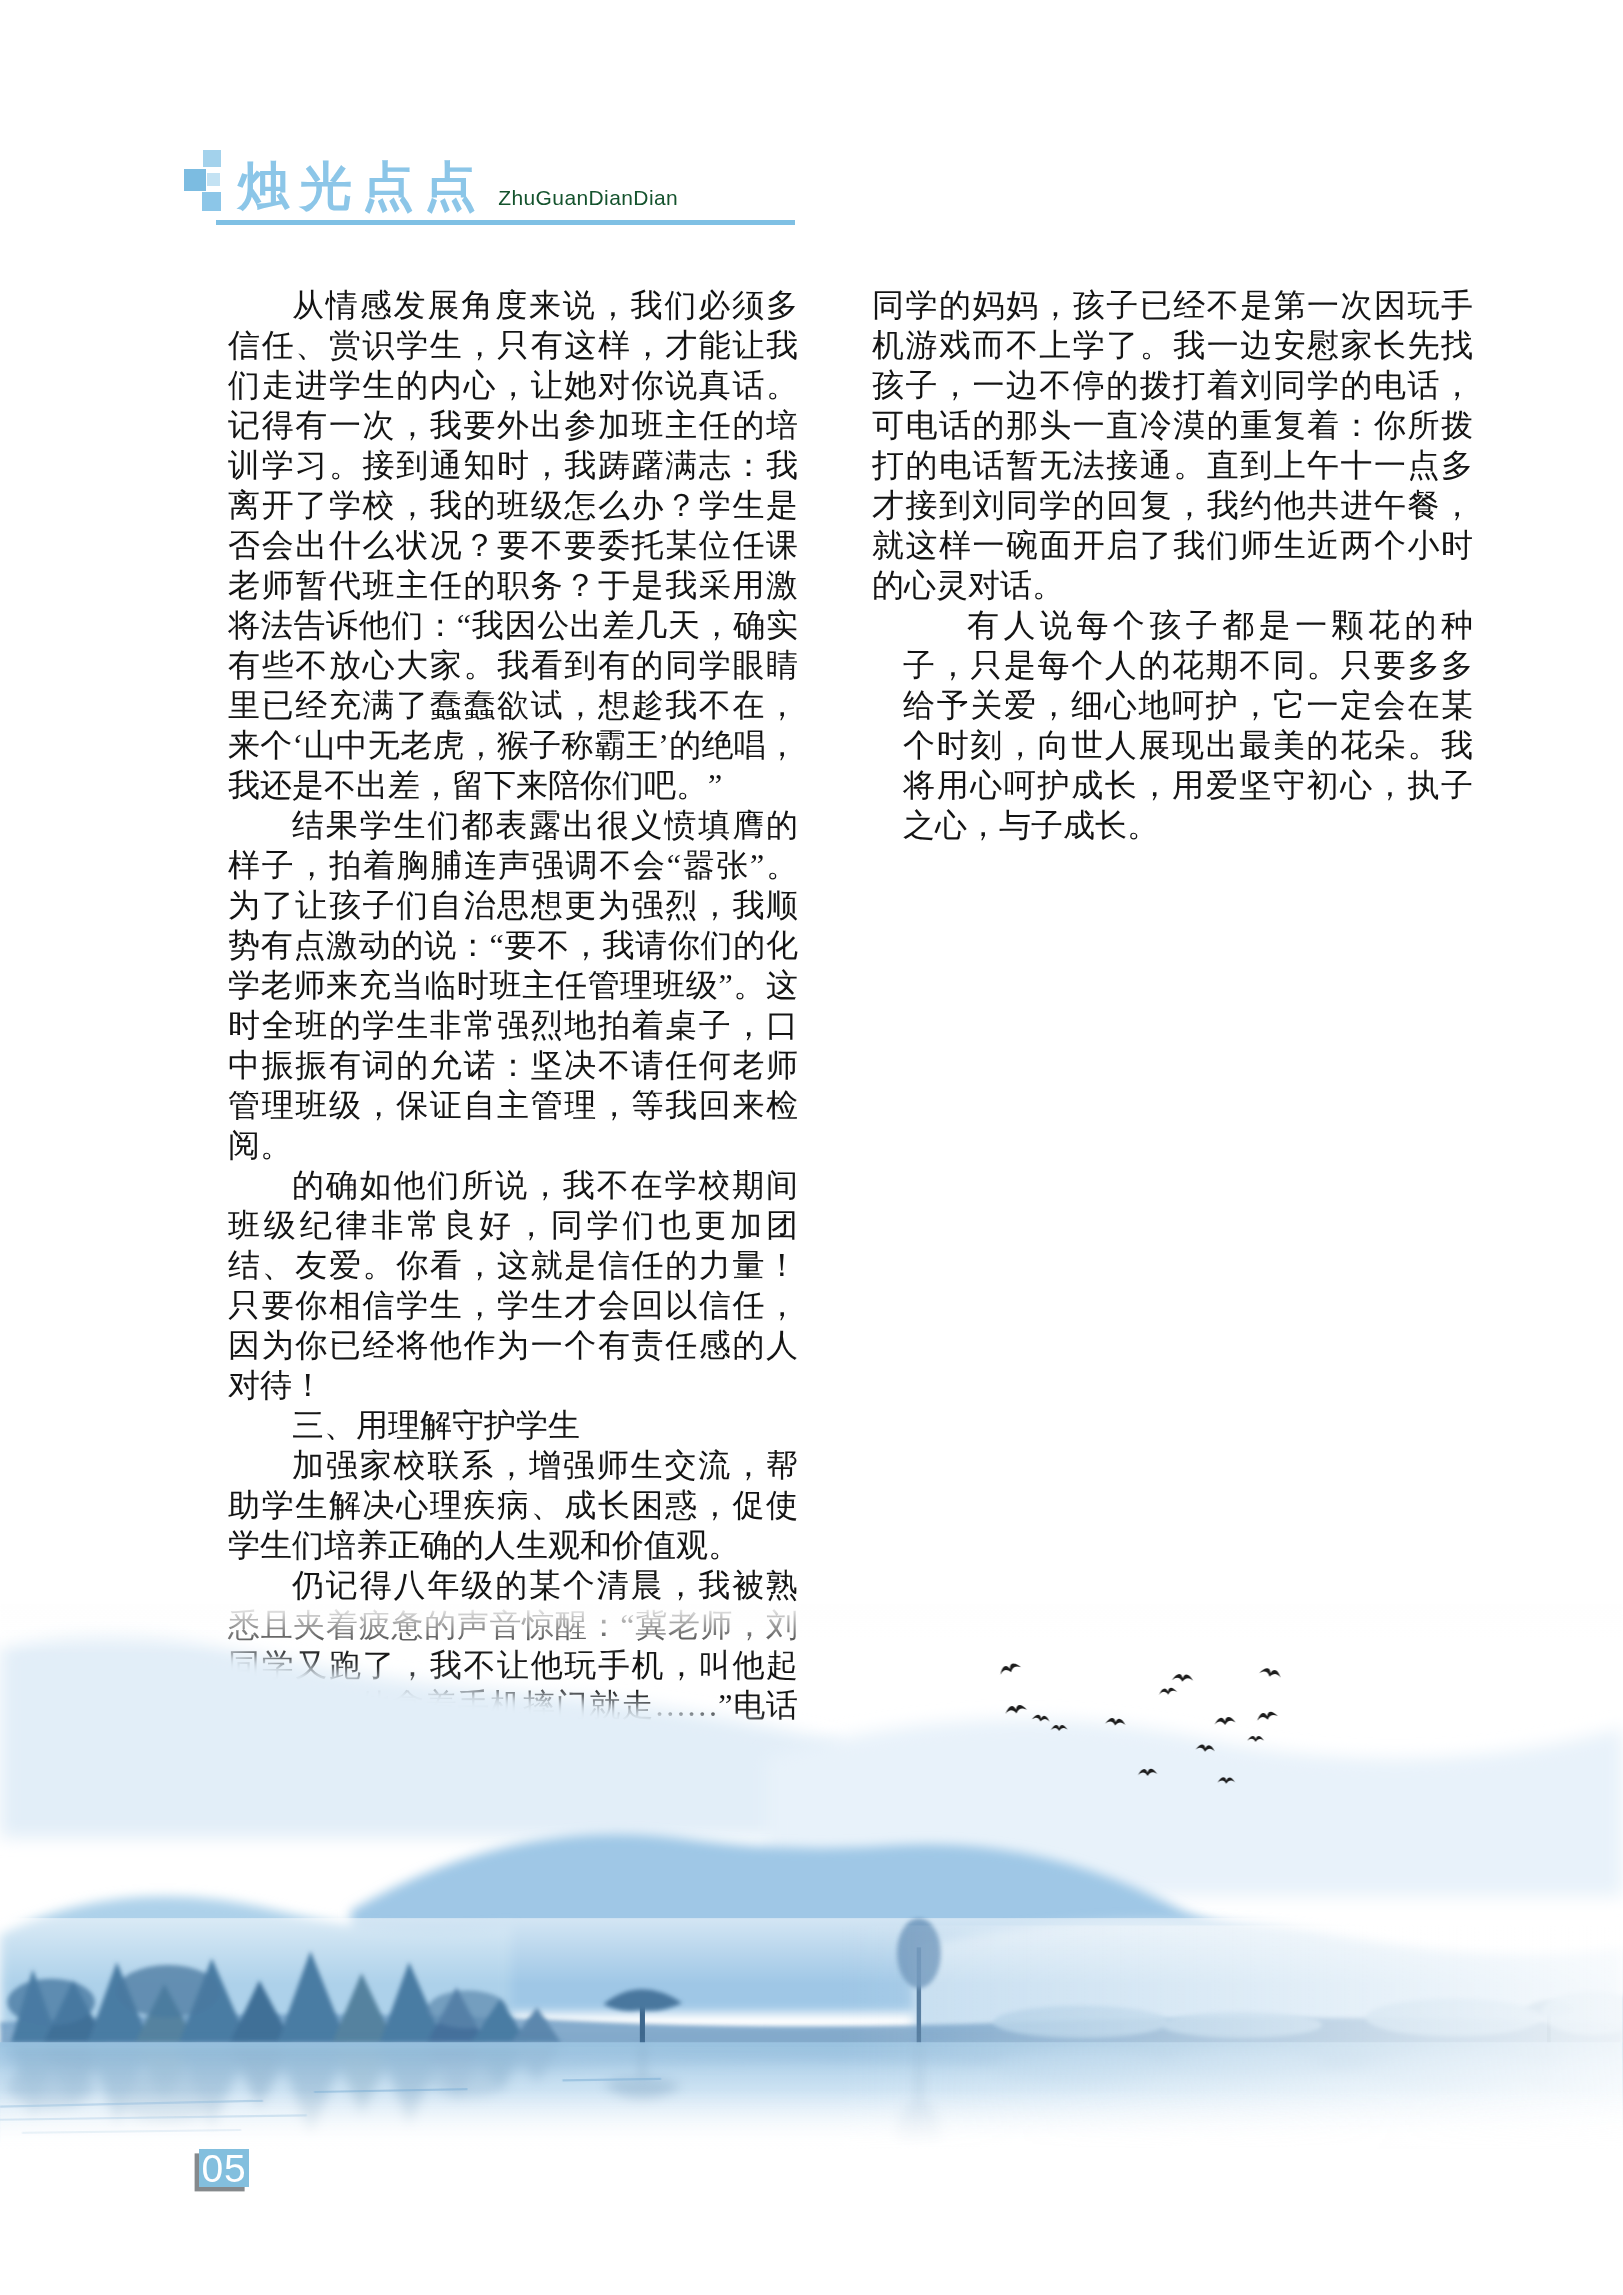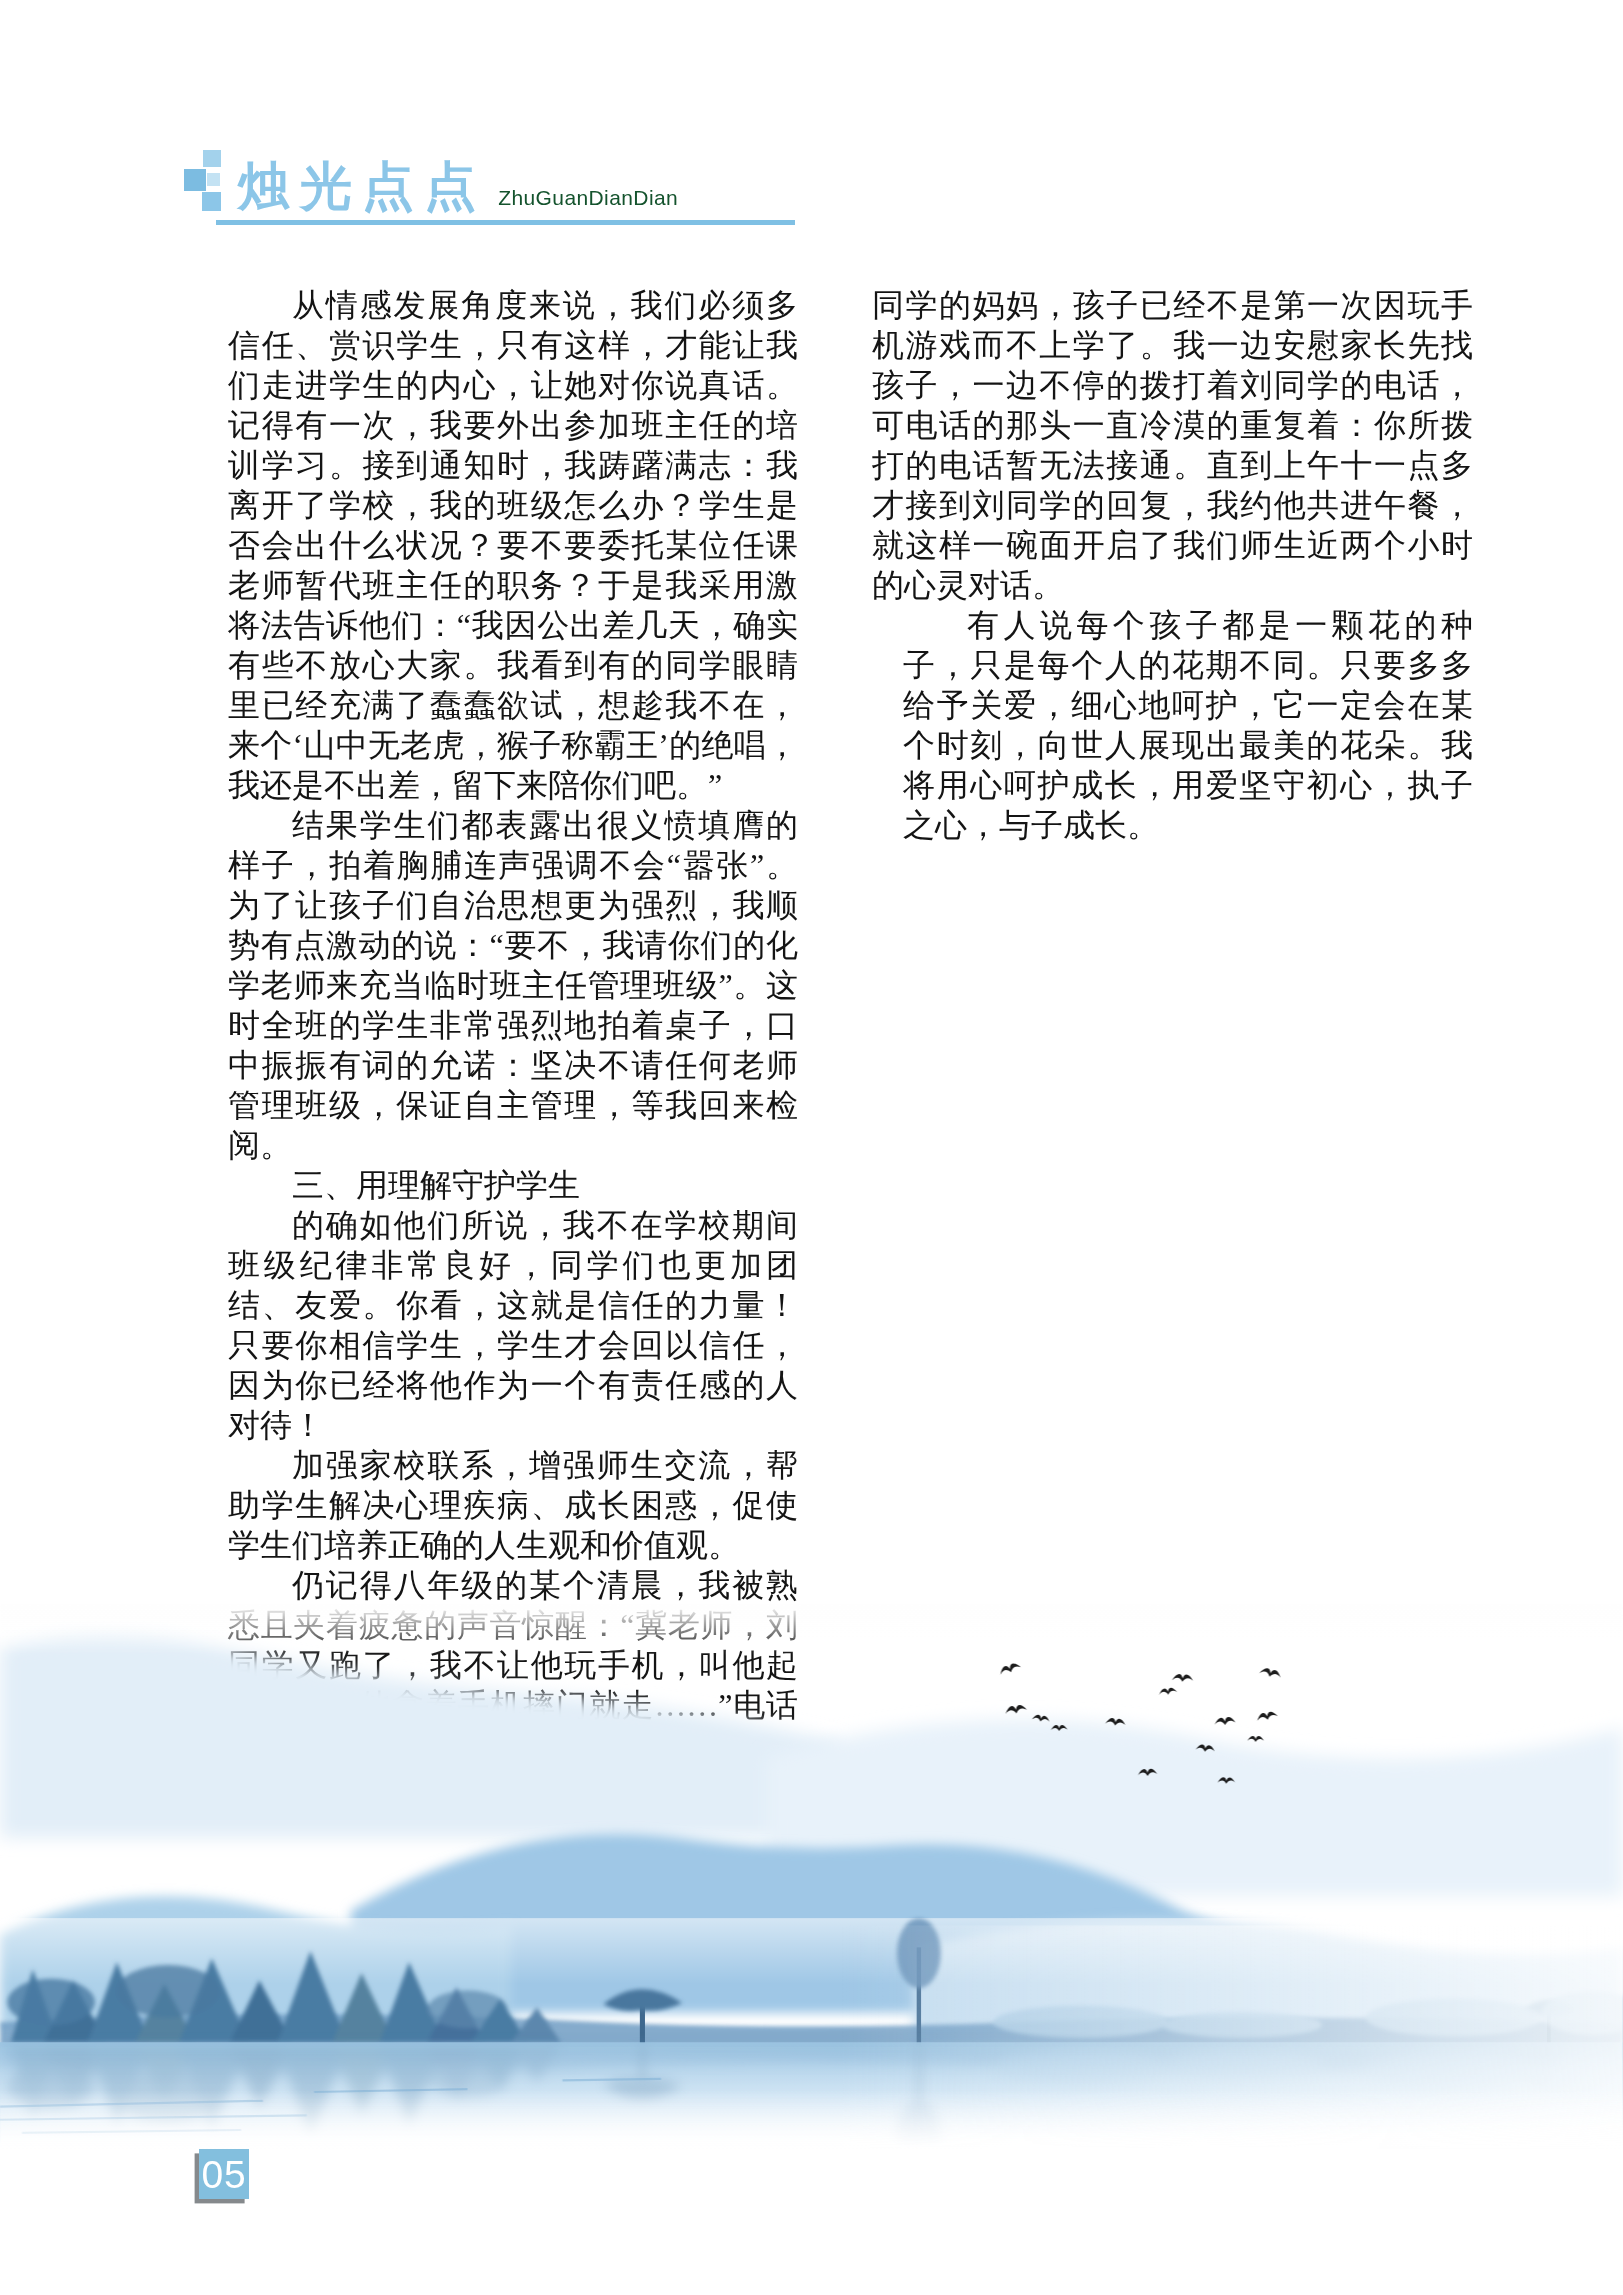--- a/index.html
+++ b/index.html
@@ -38,21 +38,21 @@
   .col-right { left:872px; }
   .col p { margin:0; }
   .col p.indent { text-indent:2em;margin-left:31px; }
 
   
   .landscape { position:absolute; left:0; top:1604px; width:1623px; height:545px; }
   .landscape svg { display:block; width:1623px; height:545px; }
 
   
   .pagenum-wrap {
-    position:absolute; left:199px; top:2149px; width:50px; height:50px;
+    position:absolute; left:199px; top:2149px; width:50px; height:38px;
     background:#83bfde; box-shadow:-4.4px 4.4px 0 0 #85898c;
     display:flex; align-items:center; justify-content:center;
   }
   .pagenum {
     font-family:"Liberation Sans","DejaVu Sans",sans-serif;
     font-size:39px; color:#ffffff; line-height:1; letter-spacing:0.7px;
   }
 </style>
 </head>
 <body>
@@ -70,22 +70,22 @@
       <span class="hdr-title">烛光点点</span>
       <span class="hdr-sub">ZhuGuanDianDian</span>
     </div>
     <div class="hdr-rule"></div>
   </header>
 
   <main>
     <section class="col col-left">
         <p class="indent">从情感发展角度来说，我们必须多信任、赏识学生，只有这样，才能让我们走进学生的内心，让她对你说真话。记得有一次，我要外出参加班主任的培训学习。接到通知时，我踌躇满志：我离开了学校，我的班级怎么办？学生是否会出什么状况？要不要委托某位任课老师暂代班主任的职务？于是我采用激将法告诉他们：“我因公出差几天，确实有些不放心大家。我看到有的同学眼睛里已经充满了蠢蠢欲试，想趁我不在，来个‘山中无老虎，猴子称霸王’的绝唱，我还是不出差，留下来陪你们吧。”</p>
         <p class="indent">结果学生们都表露出很义愤填膺的样子，拍着胸脯连声强调不会“嚣张”。为了让孩子们自治思想更为强烈，我顺势有点激动的说：“要不，我请你们的化学老师来充当临时班主任管理班级”。这时全班的学生非常强烈地拍着桌子，口中振振有词的允诺：坚决不请任何老师管理班级，保证自主管理，等我回来检阅。</p>
+        <p class="indent">的确如他们所说，我不在学校期间班级纪律非常良好，同学们也更加团结、友爱。你看，这就是信任的力量！只要你相信学生，学生才会回以信任，因为你已经将他作为一个有责任感的人对待！</p>
         <p class="indent">三、用理解守护学生</p>
-        <p class="indent">的确如他们所说，我不在学校期间班级纪律非常良好，同学们也更加团结、友爱。你看，这就是信任的力量！只要你相信学生，学生才会回以信任，因为你已经将他作为一个有责任感的人对待！</p>
         <p class="indent">加强家校联系，增强师生交流，帮助学生解决心理疾病、成长困惑，促使学生们培养正确的人生观和价值观。</p>
         <p class="indent">仍记得八年级的某个清晨，我被熟悉且夹着疲惫的声音惊醒：“冀老师，刘同学又跑了，我不让他玩手机，叫他起床上学，他拿着手机摔门就走……”电话那头已经泣不成声。是刘</p>
       </section>
     <section class="col col-right">
         <p class="">同学的妈妈，孩子已经不是第一次因玩手机游戏而不上学了。我一边安慰家长先找孩子，一边不停的拨打着刘同学的电话，可电话的那头一直冷漠的重复着：你所拨打的电话暂无法接通。直到上午十一点多才接到刘同学的回复，我约他共进午餐，就这样一碗面开启了我们师生近两个小时的心灵对话。</p>
         <p class="indent">有人说每个孩子都是一颗花的种子，只是每个人的花期不同。只要多多给予关爱，细心地呵护，它一定会在某个时刻，向世人展现出最美的花朵。我将用心呵护成长，用爱坚守初心，执子之心，与子成长。</p>
       </section>
   </main>
 
   <div class="landscape">

